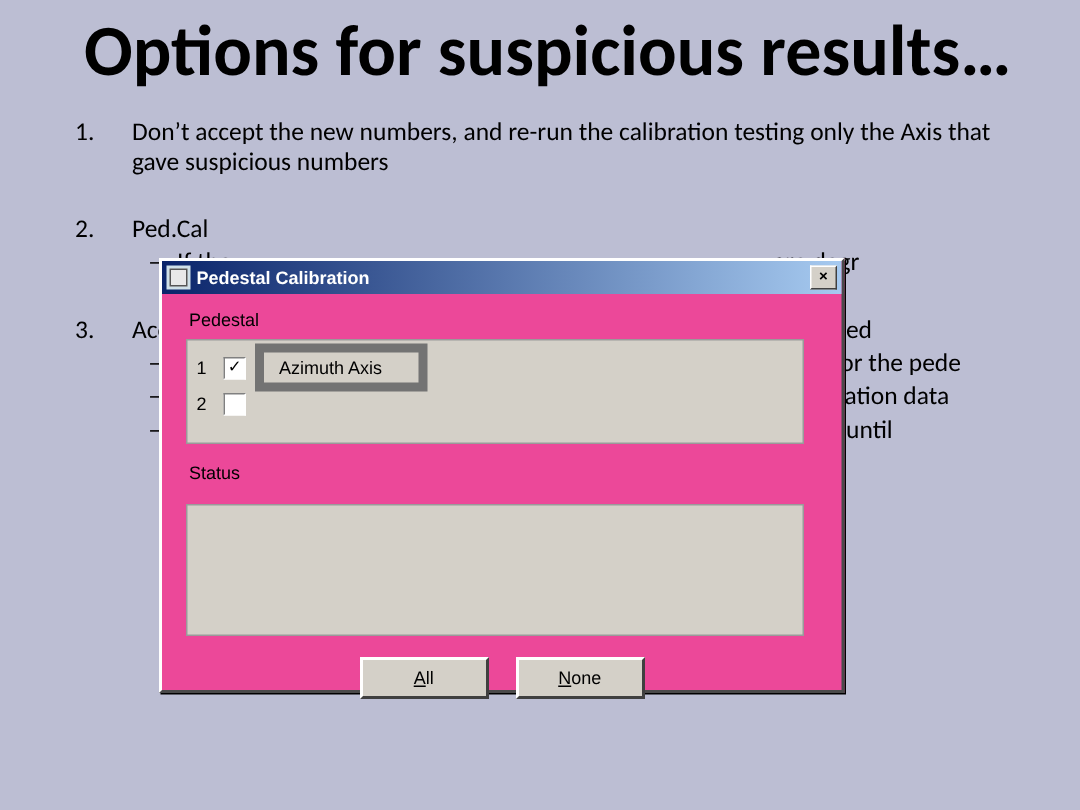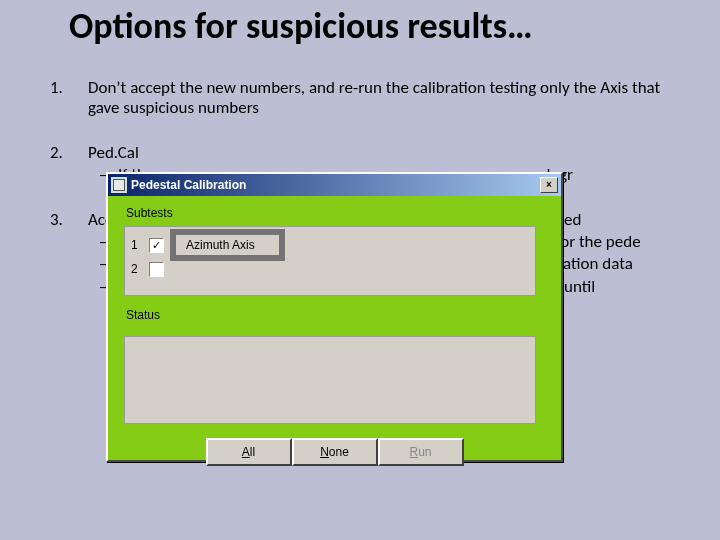--- a/index.html
+++ b/index.html
@@ -1,43 +1,43 @@
 <!DOCTYPE html>
 <html><head>
 <meta charset="utf-8">
 <style>
 html,body{margin:0;padding:0;width:720px;height:540px;overflow:hidden;font-family:"Calibri","Segoe UI",sans-serif}
 .slide{position:relative;width:720px;height:540px;background:#bcbed3;box-sizing:border-box}
-.title{position:absolute;left:69px;top:4px;font-size:36px;font-weight:700;color:#000}
+.title{position:absolute;left:56px;top:4px;font-size:48px;font-weight:700;color:#000}
 .content{position:absolute;left:50px;top:78px;right:45px;font-size:17px;color:#000;line-height:1.2}
 .content ol{margin:0;padding:0;list-style:none}
 .content>ol>li{display:flex;margin-bottom:22px}
 .content>ol>li:last-child{margin-bottom:0}
 .num{flex:0 0 38px;display:block;text-align:left}
 .body{flex:1}
 .body .line{margin:0 0 2px 0}
 .body .sub{display:flex;margin:2px 0}
 .body .sub .dash{flex:0 0 30px;text-align:center}
 .body .sub .t{flex:1}
-.dialog{position:absolute;left:106px;top:172px;width:453px;height:286px;background:#84cc16;border:2px solid;border-color:#fff #4a4a4a #4a4a4a #fff;box-shadow:1px 1px 0 #000;font-family:"Helvetica",sans-serif;font-size:12px}
+.dialog{position:absolute;left:106px;top:172px;width:453px;height:286px;background:#ec4899;border:2px solid;border-color:#fff #4a4a4a #4a4a4a #fff;box-shadow:1px 1px 0 #000;font-family:"Helvetica",sans-serif;font-size:12px}
 .titlebar{height:22px;background:linear-gradient(to right,#0a246a,#a6caf0);display:flex;align-items:center;padding:0 3px}
 .titlebar .icon{width:16px;height:16px;background:#cfe0e8;margin-right:4px;display:flex;align-items:center;justify-content:center}
 .titlebar .icon:before{content:"";width:10px;height:10px;border:1px solid #555;background:#e8e8e8}
 .titlebar .txt{color:#fff;font-weight:700}
 .titlebar .spacer{flex:1}
 .titlebar .close{width:16px;height:14px;background:#d4d0c8;border:1px solid;border-color:#fff #404040 #404040 #fff;display:flex;align-items:center;justify-content:center;font-size:10px;font-weight:700;line-height:1;cursor:default}
 .dbody{padding:10px 16px}
 .grouplabel{margin:0 0 6px 2px}
 .subtests{border:1px solid #9a9a9a;background:#d4d0c8;padding:6px;width:412px;height:70px;box-sizing:border-box}
 .row{display:flex;align-items:center;height:24px}
 .row .n{width:14px;margin-right:4px}
 .row .chk{width:13px;height:13px;border:1px solid;border-color:#808080 #fff #fff #808080;background:#fff;margin-right:6px;display:flex;align-items:center;justify-content:center;font-size:11px;line-height:1}
 .row .label{border:6px solid #737373;background:#d4d0c8;padding:3px 10px;min-width:115px;box-sizing:border-box}
 .status{border:1px solid #9a9a9a;background:#d4d0c8;width:412px;height:88px;margin-top:14px;padding:4px 8px;box-sizing:border-box}
-.buttons{display:flex;margin-top:14px;justify-content:center}
+.buttons{display:flex;gap:18px;margin-top:14px;justify-content:center}
 .btn{width:82px;height:24px;background:#d4d0c8;border:2px solid;border-color:#fff #404040 #404040 #fff;display:flex;align-items:center;justify-content:center;cursor:default;font-size:12px}
 .btn.disabled{color:#888}
 .u{text-decoration:underline}
 </style>
 </head>
 <body>
 <div class="slide">
 
 <div class="title">Options for suspicious results…</div>
 
@@ -81,41 +81,38 @@
 </div>
 
 <div class="dialog">
   <div class="titlebar">
     <span class="icon"></span>
     <span class="txt">Pedestal Calibration</span>
     <span class="spacer"></span>
     <span class="close">×</span>
   </div>
   <div class="dbody">
-    <div class="grouplabel">Subtests</div>
+    <div class="grouplabel">Pedestal</div>
     <div class="subtests">
       <div class="row">
         <span class="n">1</span>
         <span class="chk">✓</span>
         <span class="label">Azimuth Axis</span>
       </div>
       <div class="row">
         <span class="n">2</span>
         <span class="chk"></span>
       </div>
     </div>
     <div class="grouplabel" style="margin-top:12px">Status</div>
     <div class="status"></div>
     <div class="buttons">
       <div class="btn">
             <span><span class="u">A</span><span>ll</span></span>
           </div>
       <div class="btn">
             <span><span class="u">N</span><span>one</span></span>
           </div>
-      <div class="btn disabled">
-            <span><span class="u">R</span><span>un</span></span>
-          </div>
     </div>
   </div>
 </div>
 
 </div>
 
 </body></html>

